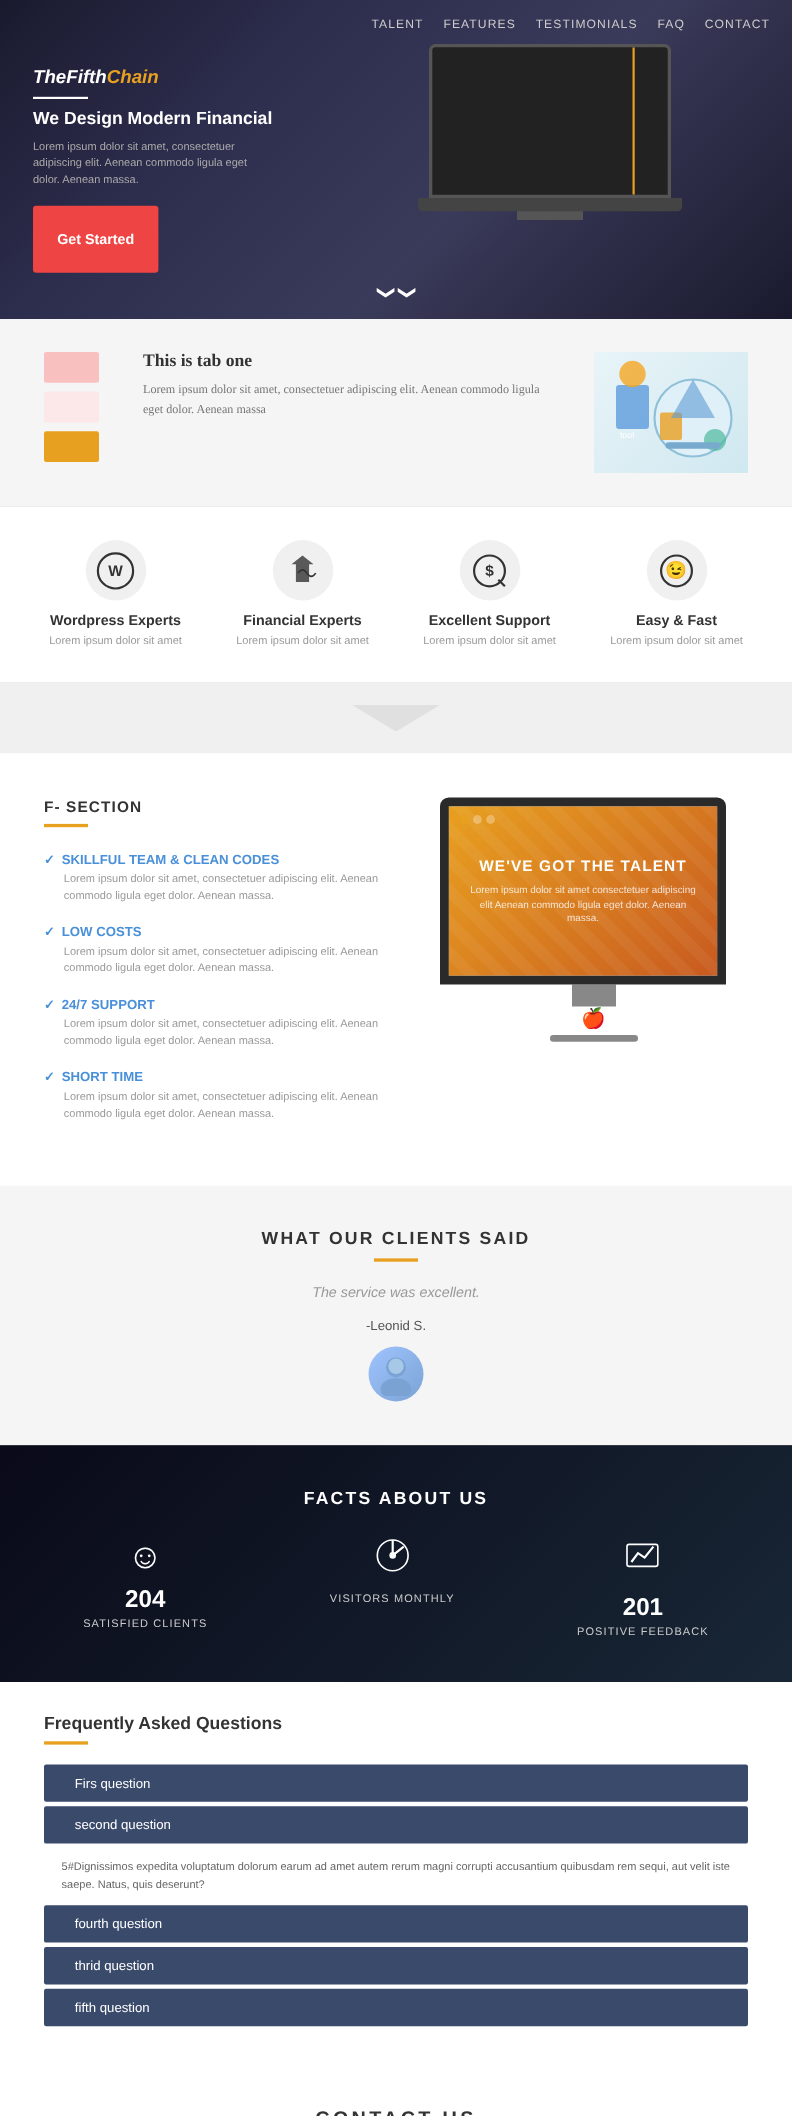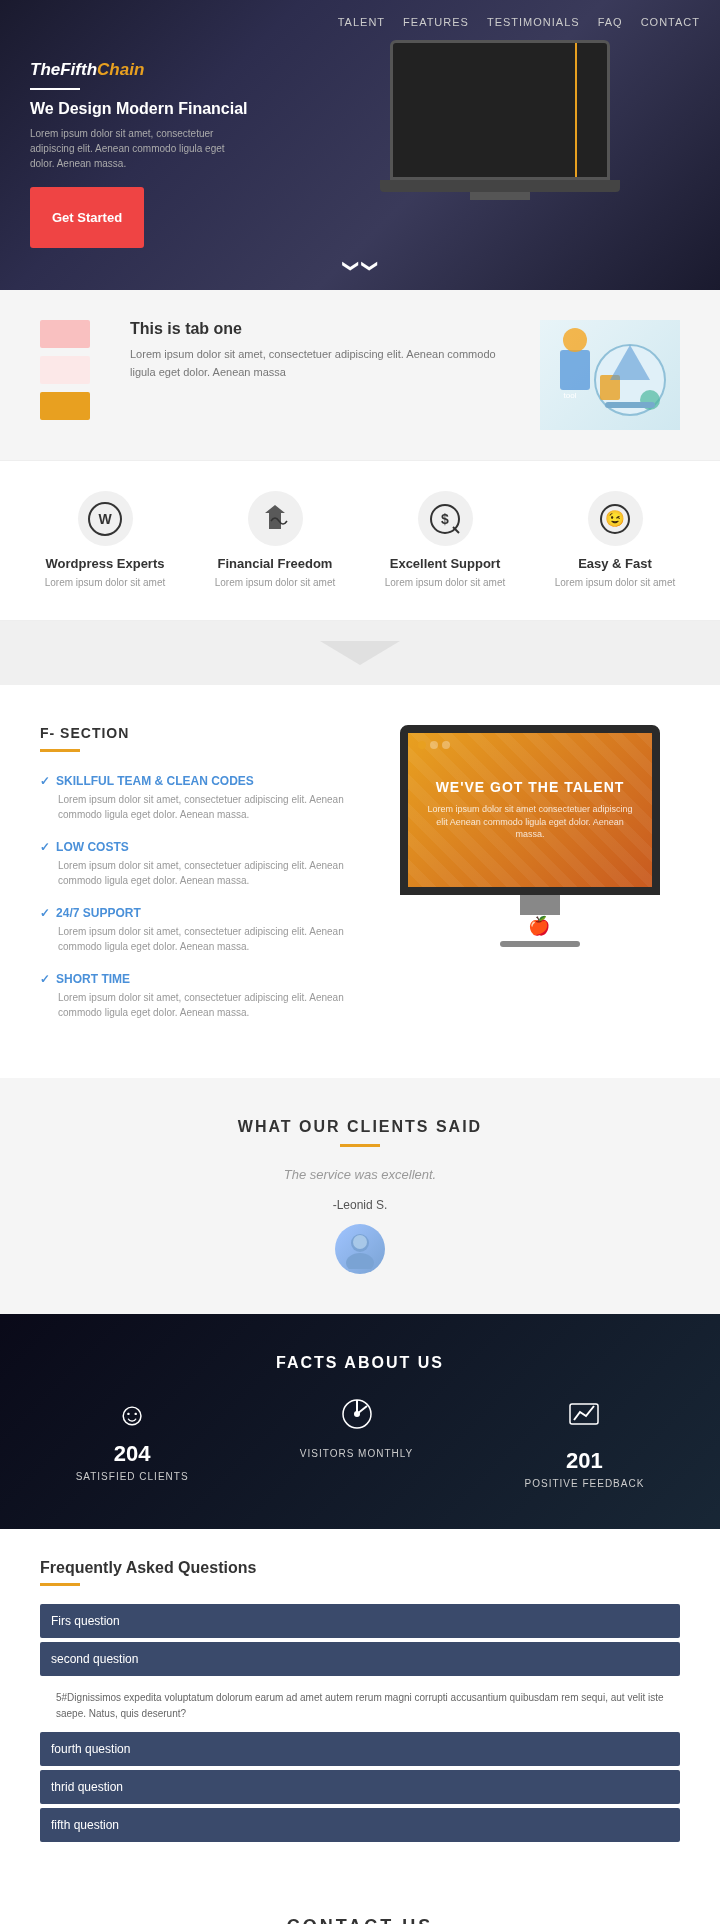--- a/index.html
+++ b/index.html
@@ -141,20 +141,21 @@
     .tab-indicator {
       width: 50px;
       height: 28px;
       border-radius: 2px;
     }
     .tab-indicator.pink { background: #f9c0c0; }
     .tab-indicator.light-pink { background: #fce8e8; }
     .tab-indicator.orange { background: #e8a020; }
     .tabs-content {
       flex: 1;
+      font-family: Liberation Serif, serif;
     }
     .tabs-content h3 {
       font-size: 16px;
       font-weight: bold;
       margin-bottom: 8px;
       color: #333;
     }
     .tabs-content p {
       font-size: 11px;
       color: #777;
@@ -421,21 +422,21 @@
     }
     .faq-underline {
       width: 40px;
       height: 3px;
       background: #e8a020;
       margin-bottom: 18px;
     }
     .faq-item {
       background: #3a4a6b;
       color: #fff;
-      padding: 10px 11px;
+      padding: 10px 28px;
       margin-bottom: 4px;
       font-size: 12px;
       border-radius: 2px;
       cursor: pointer;
     }
     .faq-answer {
       padding: 10px 16px;
       font-size: 10px;
       color: #666;
       line-height: 1.6;
@@ -552,21 +553,21 @@
     <h4>Wordpress Experts</h4>
     <p>Lorem ipsum dolor sit amet</p>
   </div>
   <div class="feature-item">
     <div class="feature-icon">
       <svg width="36" height="36" viewBox="0 0 36 36">
           <path d="M18 4 L28 12 L24 12 L24 28 L12 28 L12 12 L8 12 Z" fill="#333" opacity="0.8"></path>
           <path d="M14 20 Q18 14 22 20 Q26 26 30 20" fill="none" stroke="#333" stroke-width="1.5"></path>
         </svg>
     </div>
-    <h4>Financial Freedom</h4>
+    <h4>Financial Experts</h4>
     <p>Lorem ipsum dolor sit amet</p>
   </div>
   <div class="feature-item">
     <div class="feature-icon">
       <svg width="36" height="36" viewBox="0 0 36 36">
           <circle cx="18" cy="18" r="14" fill="none" stroke="#333" stroke-width="2"></circle>
           <text x="18" y="23" text-anchor="middle" font-size="14" font-weight="bold" fill="#333">$</text>
           <path d="M26 26 L32 32" stroke="#333" stroke-width="2"></path>
         </svg>
     </div>

